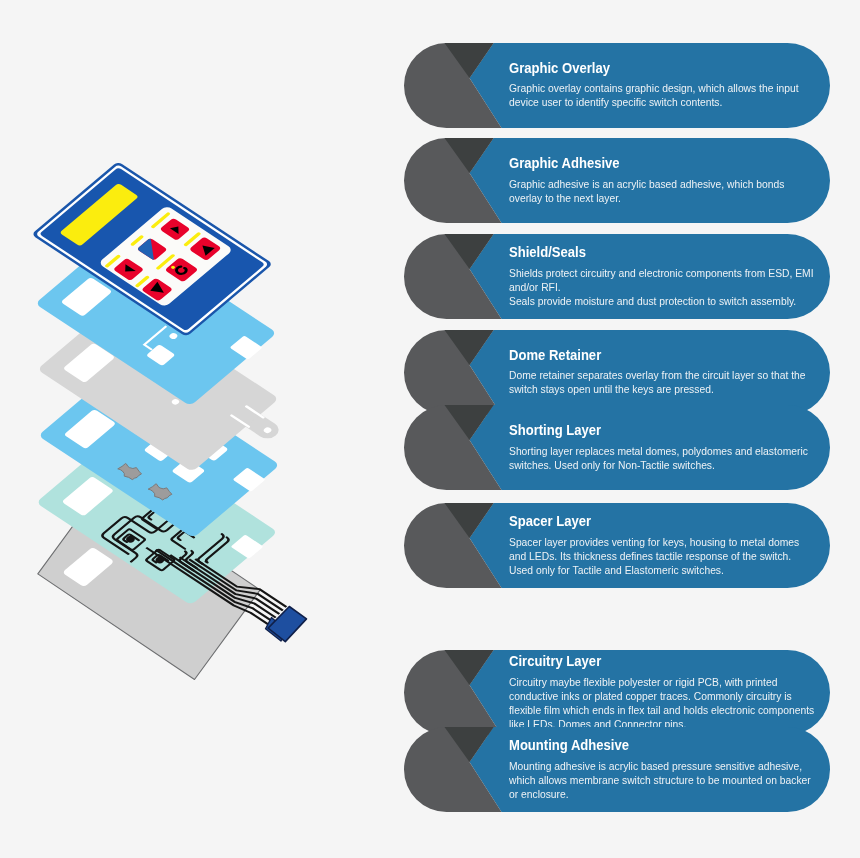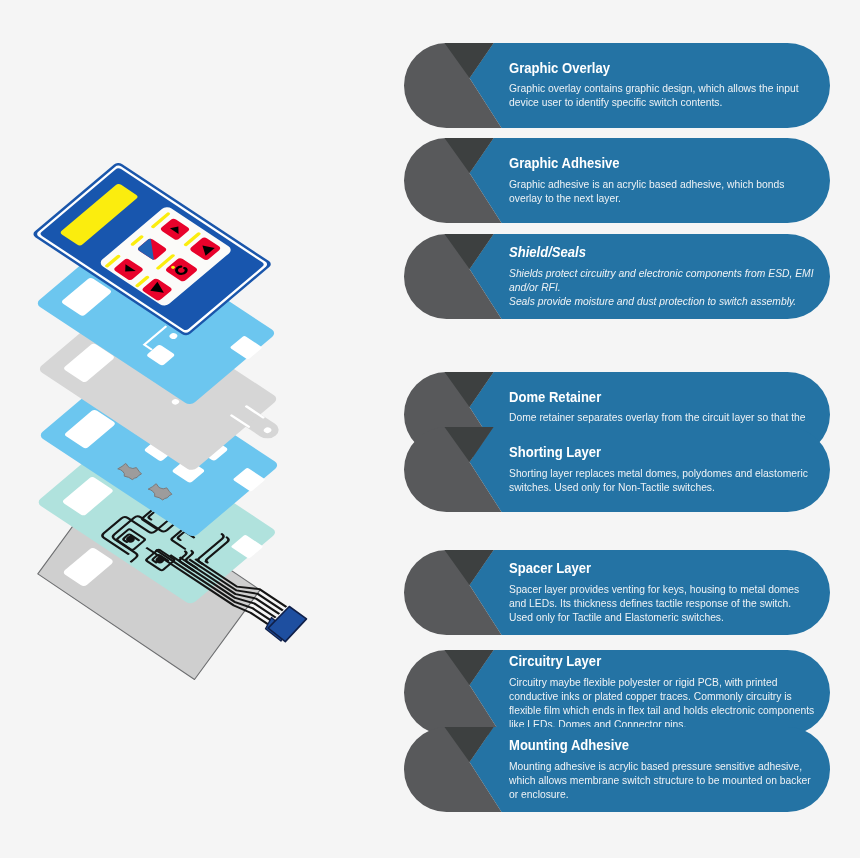--- a/index.html
+++ b/index.html
@@ -174,54 +174,54 @@
         <svg width="426" height="85" viewBox="0 0 426 85">
           <path fill="#2473a4" d="M42.5 0 H383.5 A42.5 42.5 0 0 1 383.5 85 H97.5 L65.5 35 L89.5 0 Z"></path>
           <path fill="#58595b" d="M42.5 0 H89.5 L65.5 35 L97.5 85 H42.5 A42.5 42.5 0 0 1 42.5 0 Z"></path>
           <path fill="#3d4040" d="M40.5 0 H89.5 L65.5 35 Z"></path>
         </svg>
         <div class="txt">
           <h3>Graphic Adhesive</h3>
           <p>Graphic adhesive is an acrylic based adhesive, which bonds overlay to the next layer.</p>
         </div>
       </div>
-      <div class="pill" style="top: 233.9px; font-style: italic;">
+      <div class="pill" style="top: 233.9px;">
         <svg width="426" height="85" viewBox="0 0 426 85">
           <path fill="#2473a4" d="M42.5 0 H383.5 A42.5 42.5 0 0 1 383.5 85 H97.5 L65.5 35 L89.5 0 Z"></path>
           <path fill="#58595b" d="M42.5 0 H89.5 L65.5 35 L97.5 85 H42.5 A42.5 42.5 0 0 1 42.5 0 Z"></path>
           <path fill="#3d4040" d="M40.5 0 H89.5 L65.5 35 Z"></path>
         </svg>
         <div class="txt">
           <h3>Shield/Seals</h3>
           <p>Shields protect circuitry and electronic components from ESD, EMI and/or RFI.<br>Seals provide moisture and dust protection to switch assembly.</p>
         </div>
       </div>
-      <div class="pill" style="top: 329.6px; margin-top: 42px;">
+      <div class="pill" style="top: 329.6px;">
         <svg width="426" height="85" viewBox="0 0 426 85">
           <path fill="#2473a4" d="M42.5 0 H383.5 A42.5 42.5 0 0 1 383.5 85 H97.5 L65.5 35 L89.5 0 Z"></path>
           <path fill="#58595b" d="M42.5 0 H89.5 L65.5 35 L97.5 85 H42.5 A42.5 42.5 0 0 1 42.5 0 Z"></path>
           <path fill="#3d4040" d="M40.5 0 H89.5 L65.5 35 Z"></path>
         </svg>
         <div class="txt">
           <h3>Dome Retainer</h3>
           <p>Dome retainer separates overlay from the circuit layer so that the switch stays open until the keys are pressed.</p>
         </div>
       </div>
-      <div class="pill" style="top: 427px;">
+      <div class="pill" style="top: 405px;">
         <svg width="426" height="85" viewBox="0 0 426 85">
           <path fill="#2473a4" d="M42.5 0 H383.5 A42.5 42.5 0 0 1 383.5 85 H97.5 L65.5 35 L89.5 0 Z"></path>
           <path fill="#58595b" d="M42.5 0 H89.5 L65.5 35 L97.5 85 H42.5 A42.5 42.5 0 0 1 42.5 0 Z"></path>
           <path fill="#3d4040" d="M40.5 0 H89.5 L65.5 35 Z"></path>
         </svg>
         <div class="txt">
           <h3>Shorting Layer</h3>
           <p>Shorting layer replaces metal domes, polydomes and elastomeric switches. Used only for Non-Tactile switches.</p>
         </div>
       </div>
-      <div class="pill" style="top: 550px; text-decoration: underline;">
+      <div class="pill" style="top: 503px; text-decoration: underline;">
         <svg width="426" height="85" viewBox="0 0 426 85">
           <path fill="#2473a4" d="M42.5 0 H383.5 A42.5 42.5 0 0 1 383.5 85 H97.5 L65.5 35 L89.5 0 Z"></path>
           <path fill="#58595b" d="M42.5 0 H89.5 L65.5 35 L97.5 85 H42.5 A42.5 42.5 0 0 1 42.5 0 Z"></path>
           <path fill="#3d4040" d="M40.5 0 H89.5 L65.5 35 Z"></path>
         </svg>
         <div class="txt">
           <h3>Spacer Layer</h3>
           <p>Spacer layer provides venting for keys, housing to metal domes and LEDs. Its thickness defines tactile response of the switch. Used only for Tactile and Elastomeric switches.</p>
         </div>
       </div>

